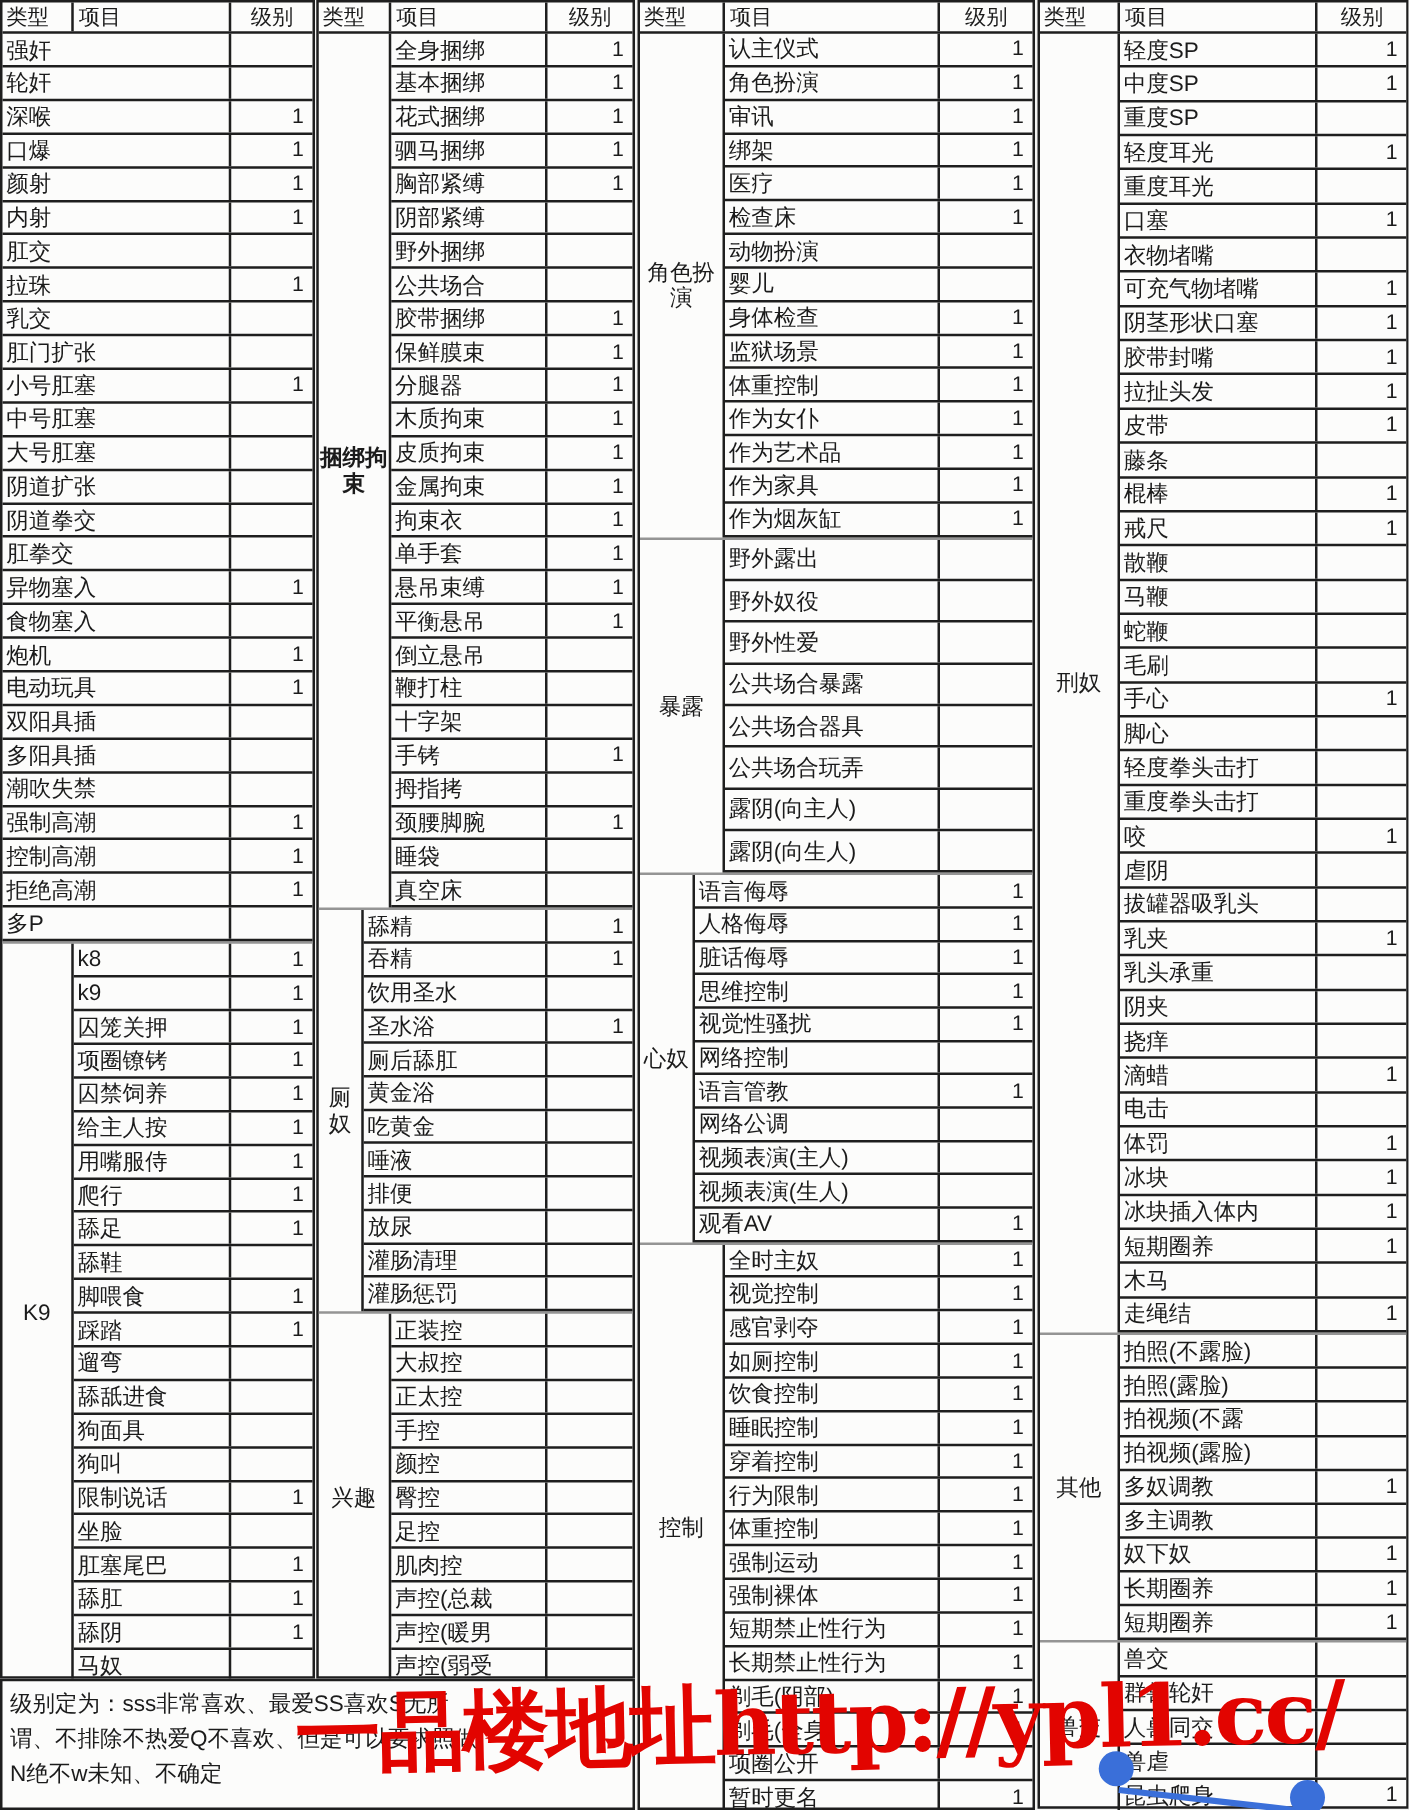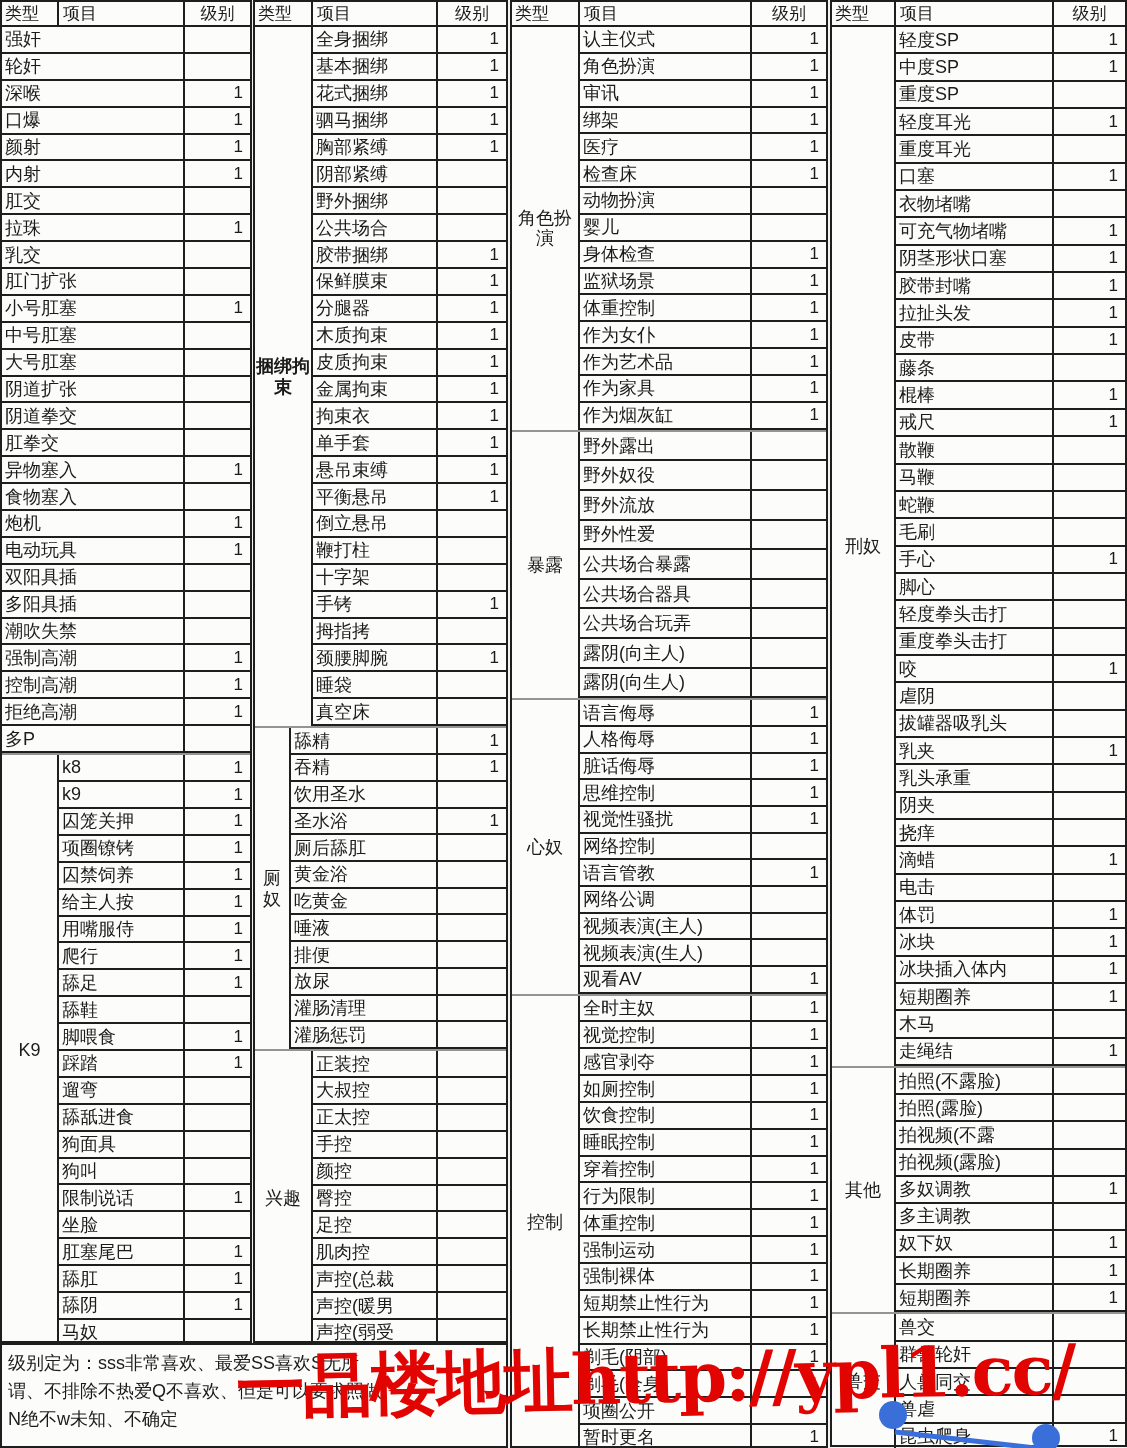--- a/index.html
+++ b/index.html
@@ -18,21 +18,21 @@
   .hcell.h-type{padding-left:3px;border-right:2px solid #1e1e1e;flex-shrink:0;}
   .hcell.h-item{flex:1;padding-left:4px;border-right:2px solid #1e1e1e;}
   .hcell.h-level{justify-content:center;flex-shrink:0;}
   .section{display:flex;box-sizing:border-box;}
   .section + .section{border-top:2px solid #949494;}
   .tcell{
     flex-shrink:0;display:flex;align-items:center;justify-content:center;
     text-align:center;font-size:18px;line-height:1.15;
     border-right:2px solid #1e1e1e;box-sizing:border-box;overflow:hidden;
   }
-  .rows{flex:1;display:flex;flex-direction:column;min-width:0;}
+  .rows{flex:1;display:flex;flex-direction:column;min-width:0;justify-content:center;}
   .row{flex:1;display:flex;border-bottom:2px solid #1e1e1e;box-sizing:border-box;min-height:0;}
   .section:last-child .row:last-child{border-bottom:0;}
   .icell{
     flex:1;display:flex;align-items:center;padding:0 3px;
     font-size:18px;overflow:hidden;white-space:nowrap;min-width:0;
     border-right:2px solid #1e1e1e;box-sizing:border-box;
   }
   .lcell{
     flex-shrink:0;display:flex;align-items:center;justify-content:flex-end;
     padding:0 7px;font-size:17px;box-sizing:border-box;overflow:hidden;
@@ -563,24 +563,20 @@
         <div class="rows">
           <div class="row">
             <div class="icell">野外露出</div>
             <div class="lcell" style="width: 74px;"></div>
           </div>
           <div class="row">
             <div class="icell">野外奴役</div>
             <div class="lcell" style="width: 74px;"></div>
           </div>
           <div class="row">
-            <div class="icell">野外流放</div>
-            <div class="lcell" style="width: 74px;"></div>
-          </div>
-          <div class="row">
             <div class="icell">野外性爱</div>
             <div class="lcell" style="width: 74px;"></div>
           </div>
           <div class="row">
             <div class="icell">公共场合暴露</div>
             <div class="lcell" style="width: 74px;"></div>
           </div>
           <div class="row">
             <div class="icell">公共场合器具</div>
             <div class="lcell" style="width: 74px;"></div>
@@ -593,21 +589,21 @@
             <div class="icell">露阴(向主人)</div>
             <div class="lcell" style="width: 74px;"></div>
           </div>
           <div class="row">
             <div class="icell">露阴(向生人)</div>
             <div class="lcell" style="width: 74px;"></div>
           </div>
         </div>
       </div>
       <div class="section" style="height: 295.339px;">
-        <div class="tcell" style="width: 68px;">心奴</div>
+        <div class="tcell" style="width: 44px;">心奴</div>
         <div class="rows">
           <div class="row">
             <div class="icell">语言侮辱</div>
             <div class="lcell" style="width: 74px;">1</div>
           </div>
           <div class="row">
             <div class="icell">人格侮辱</div>
             <div class="lcell" style="width: 74px;">1</div>
           </div>
           <div class="row">

